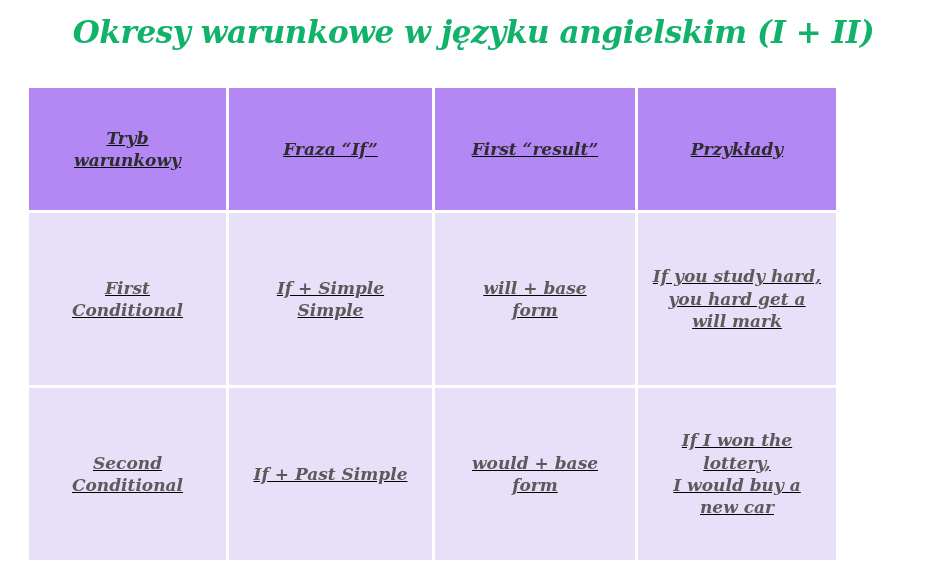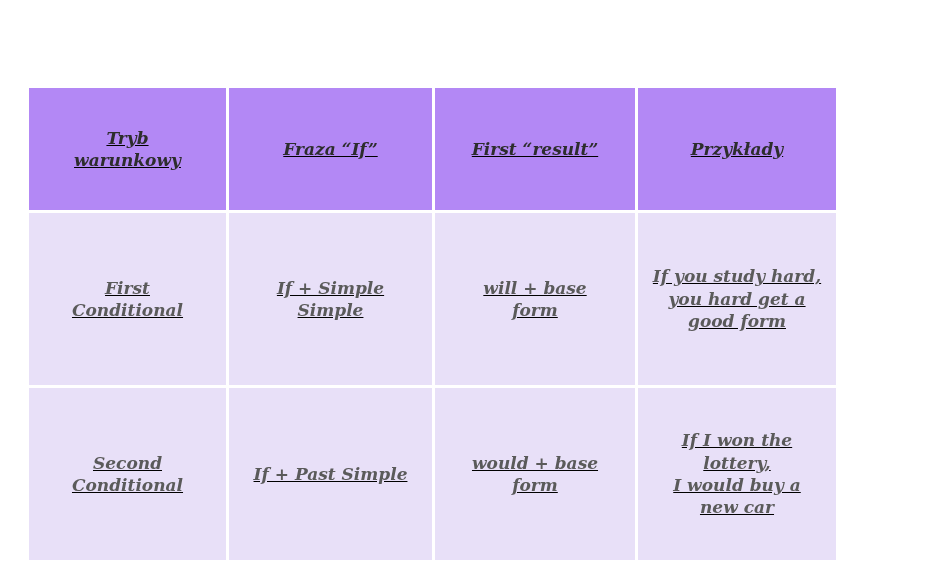--- a/index.html
+++ b/index.html
@@ -72,20 +72,21 @@
   col.c2 { width: 203px; }
   col.c3 { width: 200px; }
   col.c4 { width: 198px; }
   .cell-line { display: block; }
 </style>
 </head>
 <body>
 
 <div class="slide">
 
+  <div class="title">Okresy warunkowe w języku angielskim (I + II)</div>
 
   <div class="table-wrap">
     <table class="grid">
       <colgroup>
         <col class="c1">
           <col class="c2">
           <col class="c3">
           <col class="c4">
       </colgroup>
       <thead>
@@ -109,21 +110,21 @@
               <span class="cell-line">If + Simple</span>
               <span class="cell-line">Simple</span>
             </td>
           <td>
               <span class="cell-line">will + base</span>
               <span class="cell-line">form</span>
             </td>
           <td>
               <span class="cell-line">If you study hard,</span>
               <span class="cell-line">you hard get a</span>
-              <span class="cell-line">good form</span>
+              <span class="cell-line">will mark</span>
             </td>
         </tr>
         <tr>
           <td>
               <span class="cell-line">Second</span>
               <span class="cell-line">Conditional</span>
             </td>
           <td>If + Past Simple</td>
           <td>
               <span class="cell-line">would + base</span>

